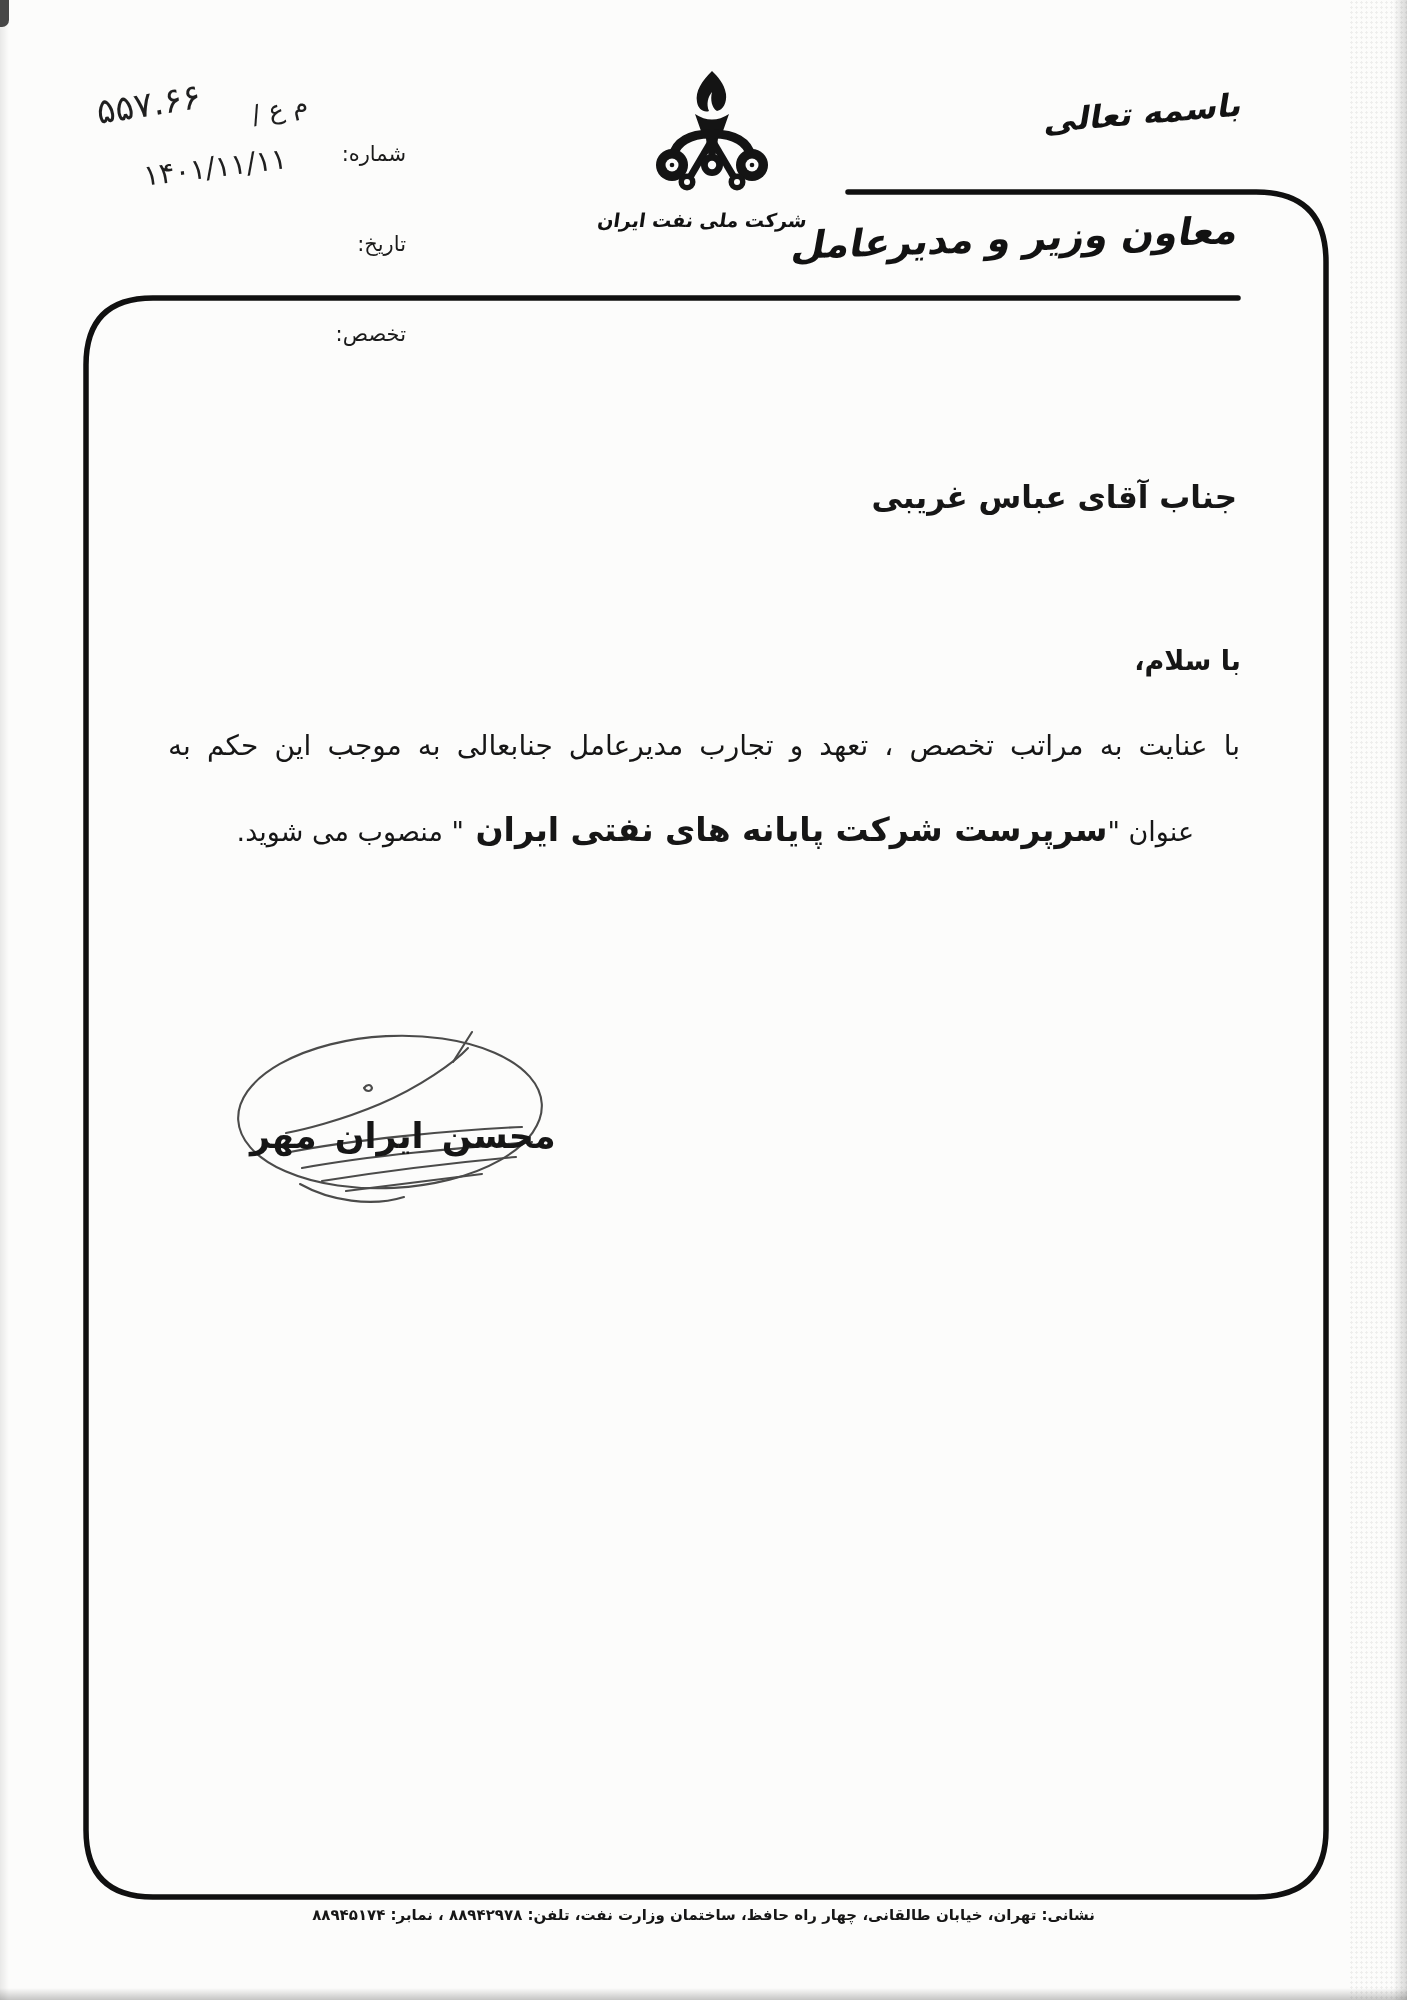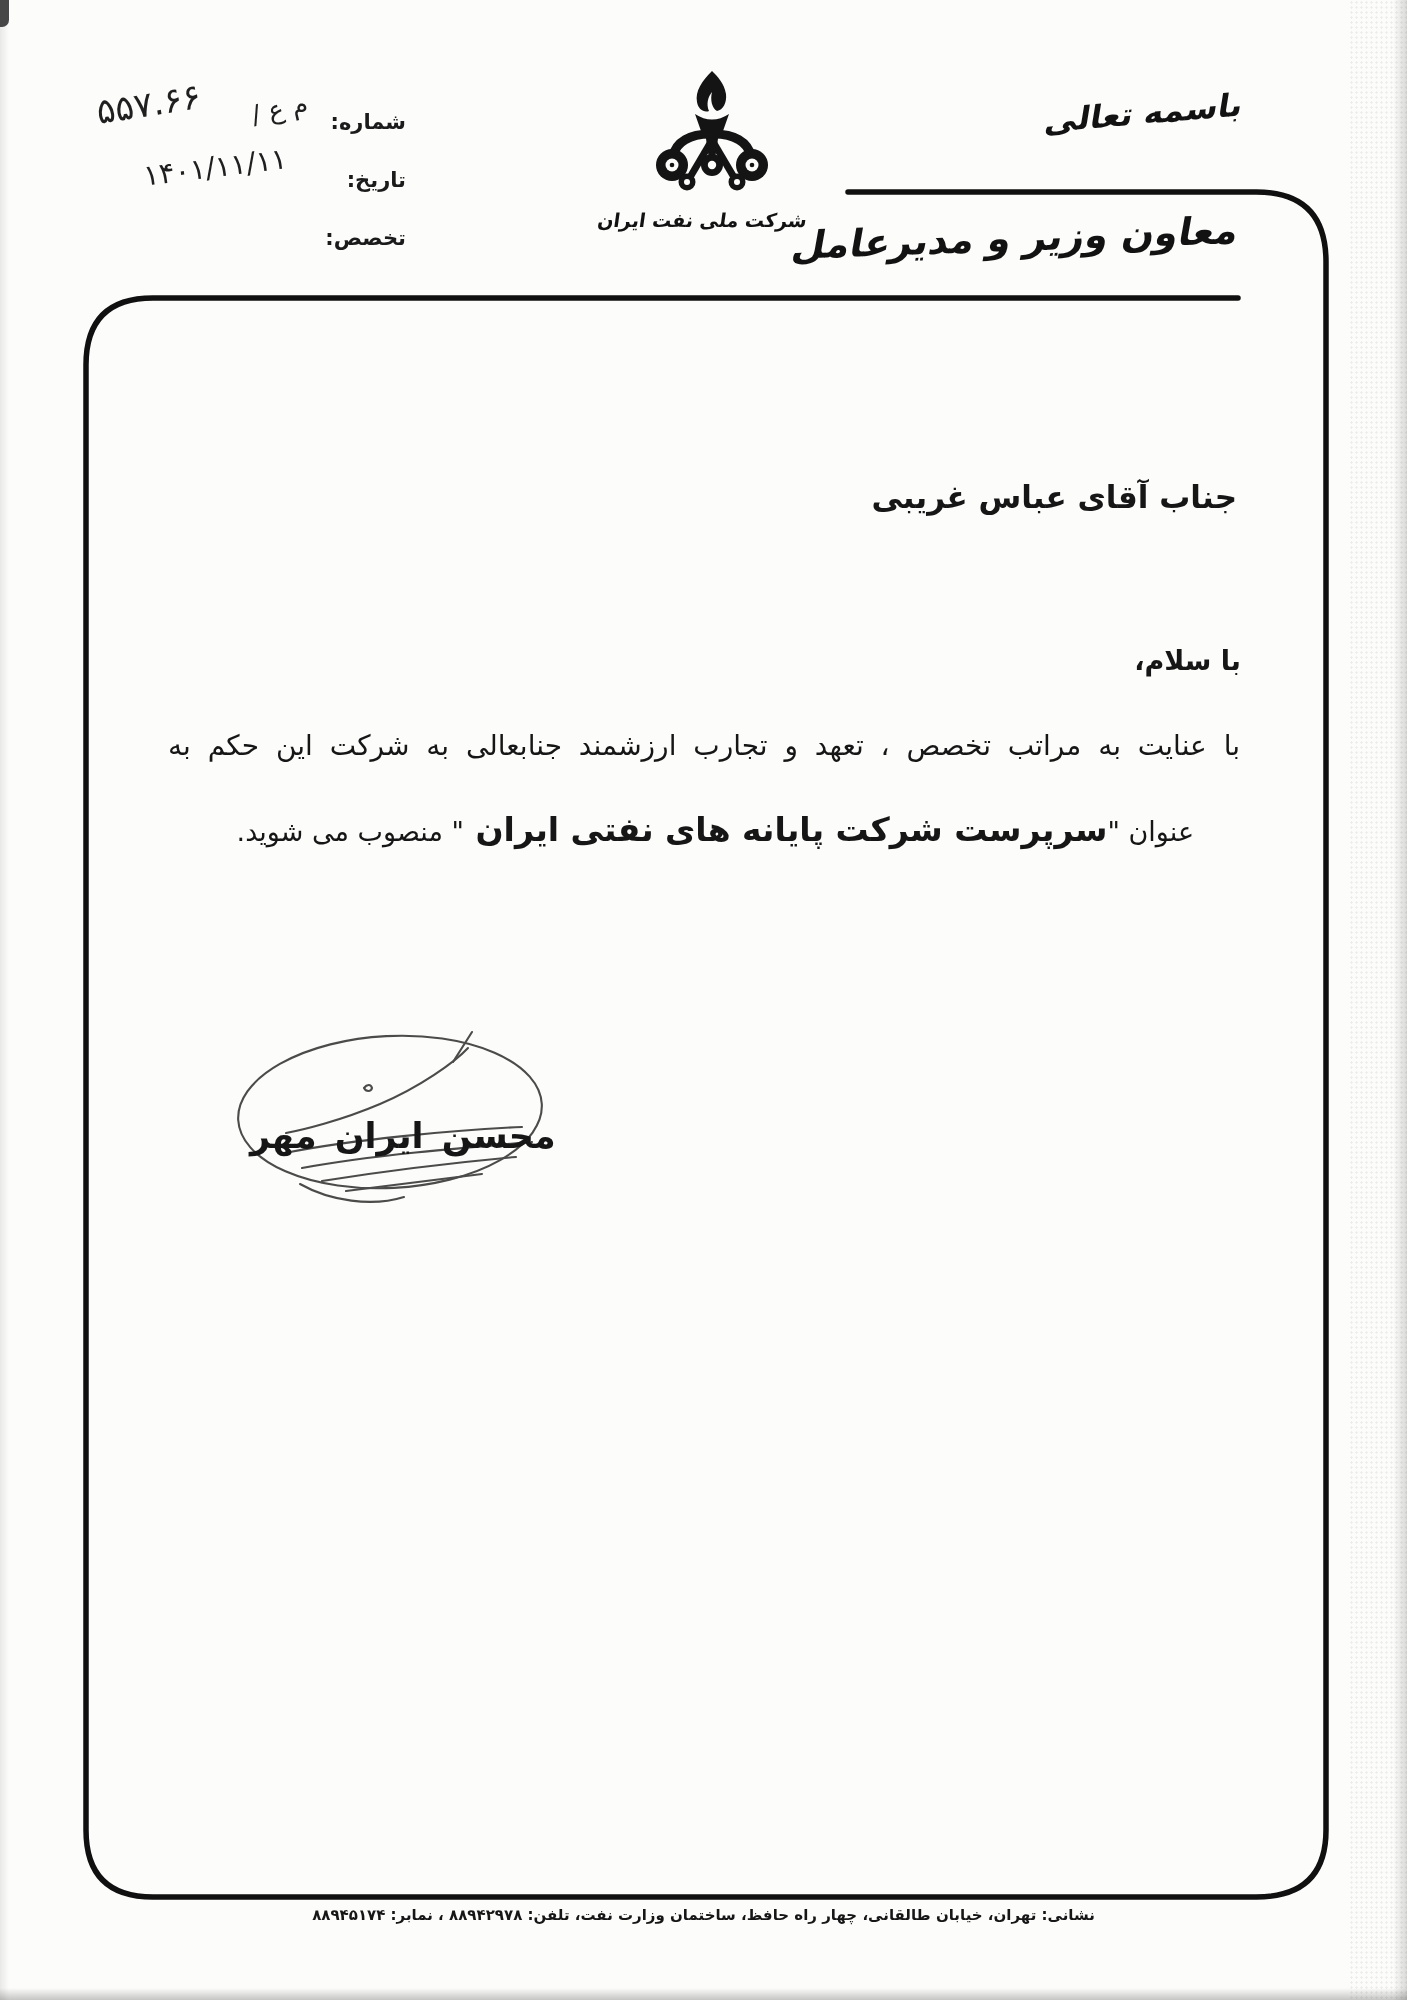--- a/index.html
+++ b/index.html
@@ -18,21 +18,21 @@
     background-size:5px 5px;opacity:.8;}
   .edge-right-shade{right:0;top:0;width:14px;height:100%;
     background:linear-gradient(to right, rgba(0,0,0,0), rgba(0,0,0,.14));}
   .edge-left-shade{left:0;top:0;width:9px;height:100%;
     background:linear-gradient(to left, rgba(0,0,0,0), rgba(0,0,0,.08));}
   .edge-bottom-shade{left:0;bottom:0;width:100%;height:12px;
     background:linear-gradient(to bottom, rgba(0,0,0,0), rgba(0,0,0,.22));}
   .corner-mark{left:0;top:0;width:9px;height:27px;background:#474747;border-radius:0 0 7px 0;}
   
   .meta-labels{left:250px;top:110px;width:156px;direction:rtl;text-align:right;}
-  .meta-labels .row{height:58px;font-size:21px;font-weight:bold;color:#1b1b1b;}
+  .meta-labels .row{height:58px;font-size:21px;font-weight:normal;color:#1b1b1b;margin-top:32px;}
   .meta-labels .row:nth-child(3){height:auto;}
   
   .hand{font-weight:400;color:#1f1f1f;}
   .hand-ref{left:96px;top:84px;font-size:35px;transform:rotate(-9deg);letter-spacing:2px;}
   .hand-refcode{left:251px;top:94px;font-size:26px;transform:rotate(-13deg);}
   .hand-date{left:143px;top:150px;font-size:29px;transform:rotate(-7deg);letter-spacing:1px;}
   
   .callig{font-weight:bold;color:#121212;}
   .bismillah{right:166px;top:94px;font-size:32px;transform:skewX(-14deg) rotate(-5deg);}
   .letterhead-title{right:170px;top:216px;font-size:38px;transform:skewX(-12deg) rotate(-2deg);}
@@ -112,21 +112,21 @@
   </div>
   <div class="abs hand hand-refcode nowrap">م ع /</div>
   <div class="abs hand hand-ref nowrap">۵۵۷.۶۶</div>
   <div class="abs hand hand-date nowrap">۱۴۰۱/۱۱/۱۱</div>
 
   <div class="abs callig bismillah nowrap">باسمه تعالی</div>
   <div class="abs callig letterhead-title nowrap">معاون وزیر و مدیرعامل</div>
 
   <div class="abs recipient nowrap">جناب آقای عباس غریبی</div>
   <div class="abs salutation nowrap">با سلام،</div>
-  <div class="abs body-line1">با عنایت به مراتب تخصص ، تعهد و تجارب ارزشمند جنابعالی به شرکت این حکم به</div>
+  <div class="abs body-line1">با عنایت به مراتب تخصص ، تعهد و تجارب مدیرعامل جنابعالی به موجب این حکم به</div>
   <div class="abs body-line2 nowrap">
     <span>عنوان "</span><span class="bold-part">سرپرست شرکت پایانه های نفتی ایران </span><span>" منصوب می شوید.</span>
   </div>
 
   <div class="abs sig-name nowrap">محسن ایران مهر</div>
 
   <div class="abs footer-address nowrap">نشانی: تهران، خیابان طالقانی، چهار راه حافظ، ساختمان وزارت نفت، تلفن: ۸۸۹۴۲۹۷۸ ، نمابر: ۸۸۹۴۵۱۷۴</div>
 
 </div>
 

